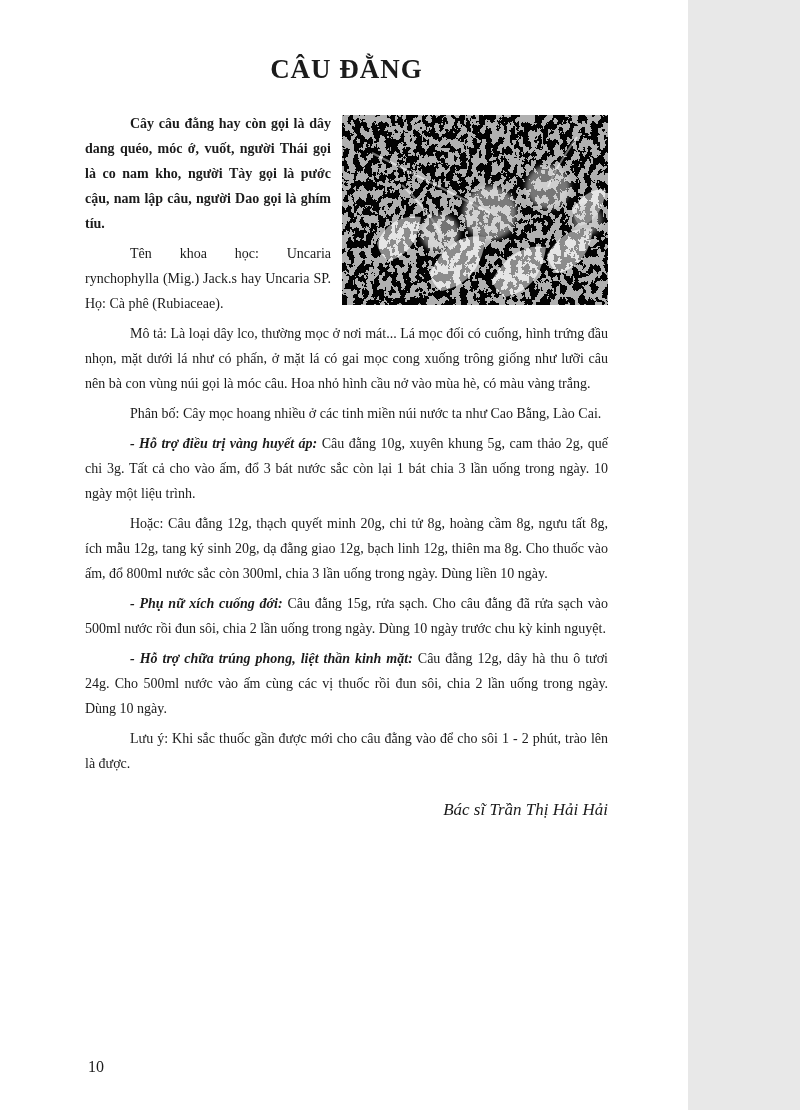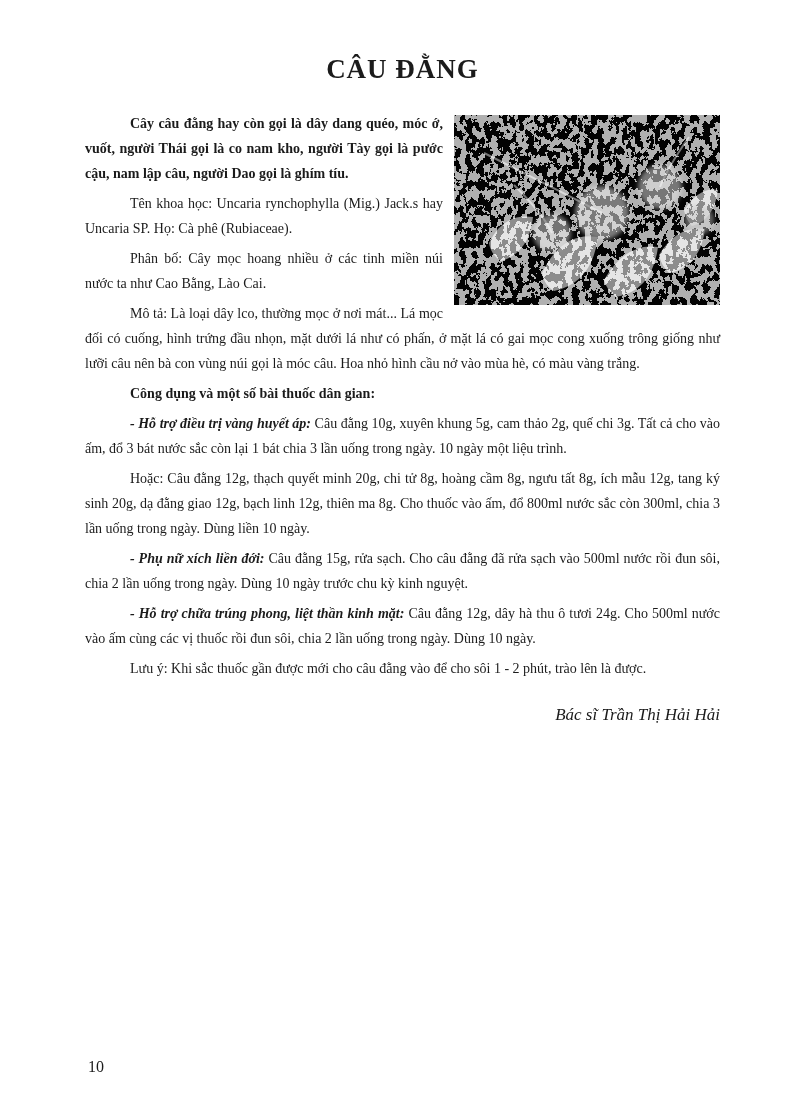--- a/index.html
+++ b/index.html
@@ -1,17 +1,17 @@
 <!DOCTYPE html>
 <html><head>
 <meta charset="utf-8">
 <style>
   html,body{margin:0;padding:0;background:#e8e8e8;}
   .page{
-    width:800px;height:1110px;
+    width:688px;height:1110px;
     background:#ffffff;
     position:relative;
     box-sizing:border-box;
     padding:54px 80px 0 85px;
     font-family:"Liberation Serif","DejaVu Serif",serif;
     color:#1b1b1b;
     overflow:hidden;
   }
   .title{
     text-align:center;
@@ -105,43 +105,40 @@
 
     <p class="para bold">
       <span>Cây câu đằng hay còn gọi là dây dang quéo, móc ớ, vuốt, người Thái gọi là co nam kho, người Tày gọi là pước cậu, nam lập câu, người Dao gọi là ghím tíu.</span>
     </p>
 
     <p class="para">
       <span class="b">Tên khoa học:</span><span> Uncaria rynchophylla (Mig.) Jack.s hay Uncaria SP. Họ: Cà phê (Rubiaceae).</span>
     </p>
 
     <p class="para">
+      <span class="b">Mô tả:</span><span> Là loại dây lco, thường mọc ở nơi mát... Lá mọc đối có cuống, hình trứng đầu nhọn, mặt dưới lá như có phấn, ở mặt lá có gai mọc cong xuống trông giống như lưỡi câu nên bà con vùng núi gọi là móc câu. Hoa nhỏ hình cầu nở vào mùa hè, có màu vàng trắng.</span>
+    </p>
+
+    <p class="para">
       <span class="b">Phân bố:</span><span> Cây mọc hoang nhiều ở các tinh miền núi nước ta như Cao Bằng, Lào Cai.</span>
     </p>
 
-    <p class="para">
-      <span class="b">Mô tả:</span><span> Là loại dây lco, thường mọc ở nơi mát... Lá mọc đối có cuống, hình trứng đầu nhọn, mặt dưới lá như có phấn, ở mặt lá có gai mọc cong xuống trông giống như lưỡi câu nên bà con vùng núi gọi là móc câu. Hoa nhỏ hình cầu nở vào mùa hè, có màu vàng trắng.</span>
-    </p>
-
-    <p class="para bold">
-      <span>Công dụng và một số bài thuốc dân gian:</span>
-    </p>
 
     <p class="para">
       <span class="bi">- Hỗ trợ điều trị vàng huyết áp:</span><span> Câu đằng 10g, xuyên khung 5g, cam thảo 2g, quế chi 3g. Tất cả cho vào ấm, đổ 3 bát nước sắc còn lại 1 bát chia 3 lần uống trong ngày. 10 ngày một liệu trình.</span>
     </p>
 
 
     <p class="para">
       <span>Hoặc: Câu đằng 12g, thạch quyết minh 20g, chi tử 8g, hoàng cầm 8g, ngưu tất 8g, ích mẫu 12g, tang ký sinh 20g, dạ đằng giao 12g, bạch linh 12g, thiên ma 8g. Cho thuốc vào ấm, đổ 800ml nước sắc còn 300ml, chia 3 lần uống trong ngày. Dùng liền 10 ngày.</span>
     </p>
 
 
     <p class="para">
-      <span class="bi">- Phụ nữ xích liền đới:</span><span> Câu đằng 15g, rửa sạch. Cho câu đằng đã rửa sạch vào 500ml nước rồi đun sôi, chia 2 lần uống trong ngày. Dùng 10 ngày trước chu kỳ kinh nguyệt.</span>
+      <span class="bi">- Phụ nữ xích cuống đới:</span><span> Câu đằng 15g, rửa sạch. Cho câu đằng đã rửa sạch vào 500ml nước rồi đun sôi, chia 2 lần uống trong ngày. Dùng 10 ngày trước chu kỳ kinh nguyệt.</span>
     </p>
 
     <p class="para">
       <span class="bi">- Hỗ trợ chữa trúng phong, liệt thần kinh mặt:</span><span> Câu đằng 12g, dây hà thu ô tươi 24g. Cho 500ml nước vào ấm cùng các vị thuốc rồi đun sôi, chia 2 lần uống trong ngày. Dùng 10 ngày.</span>
     </p>
 
     <p class="para">
       <span class="b">Lưu ý:</span><span> Khi sắc thuốc gần được mới cho câu đằng vào để cho sôi 1 - 2 phút, trào lên là được.</span>
     </p>
 

